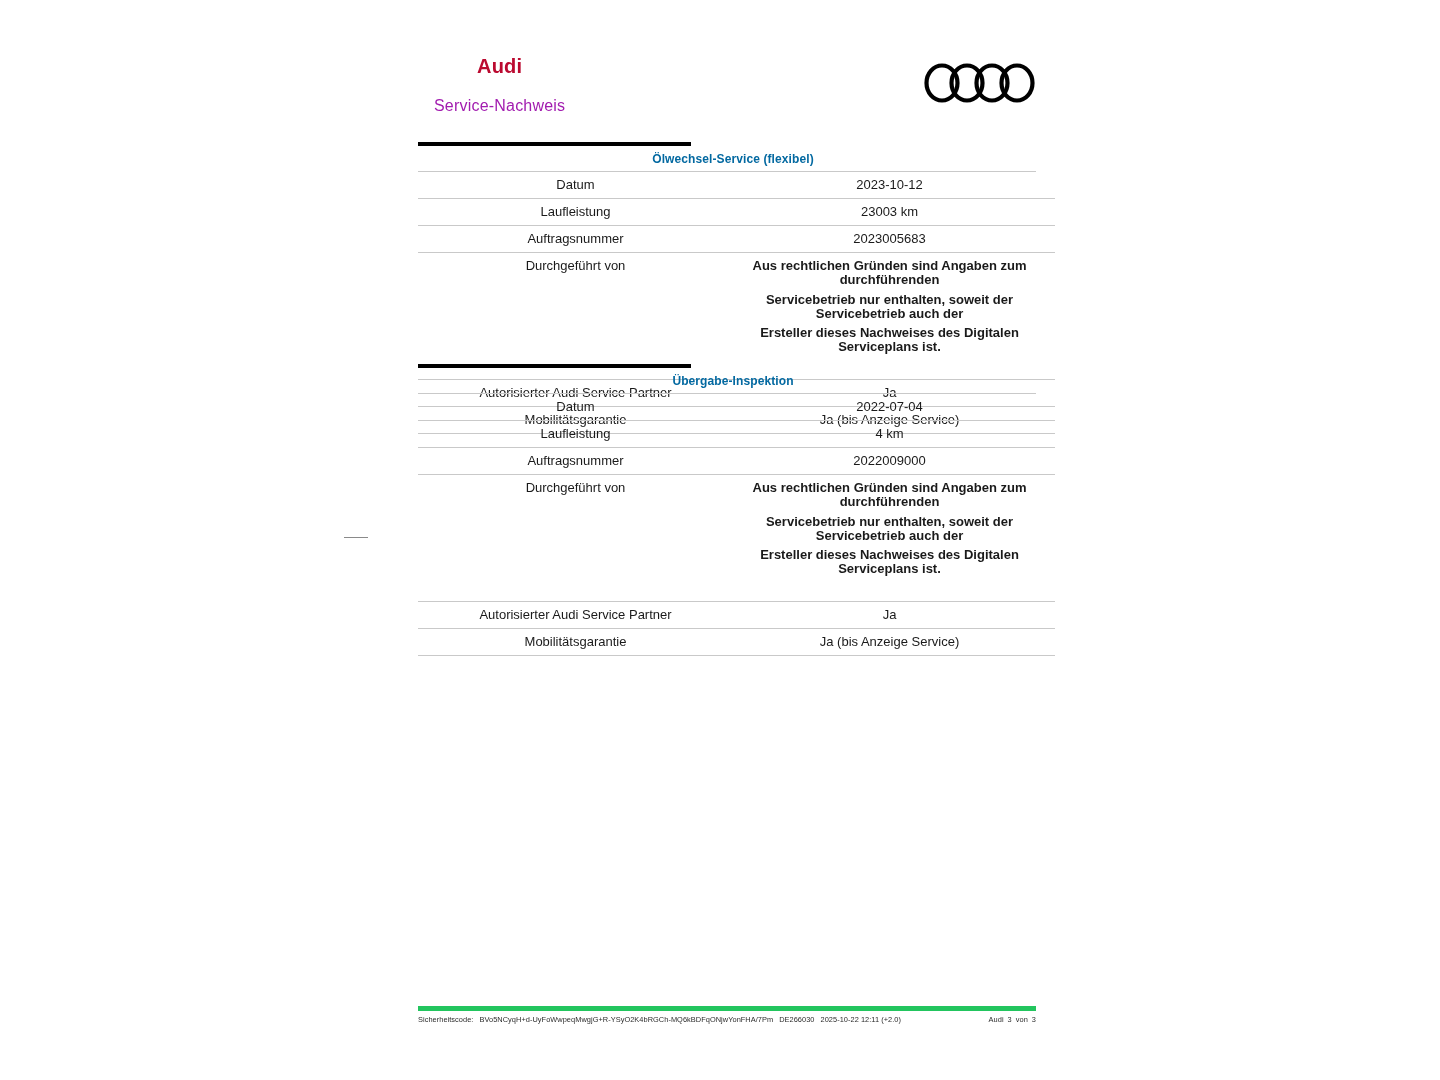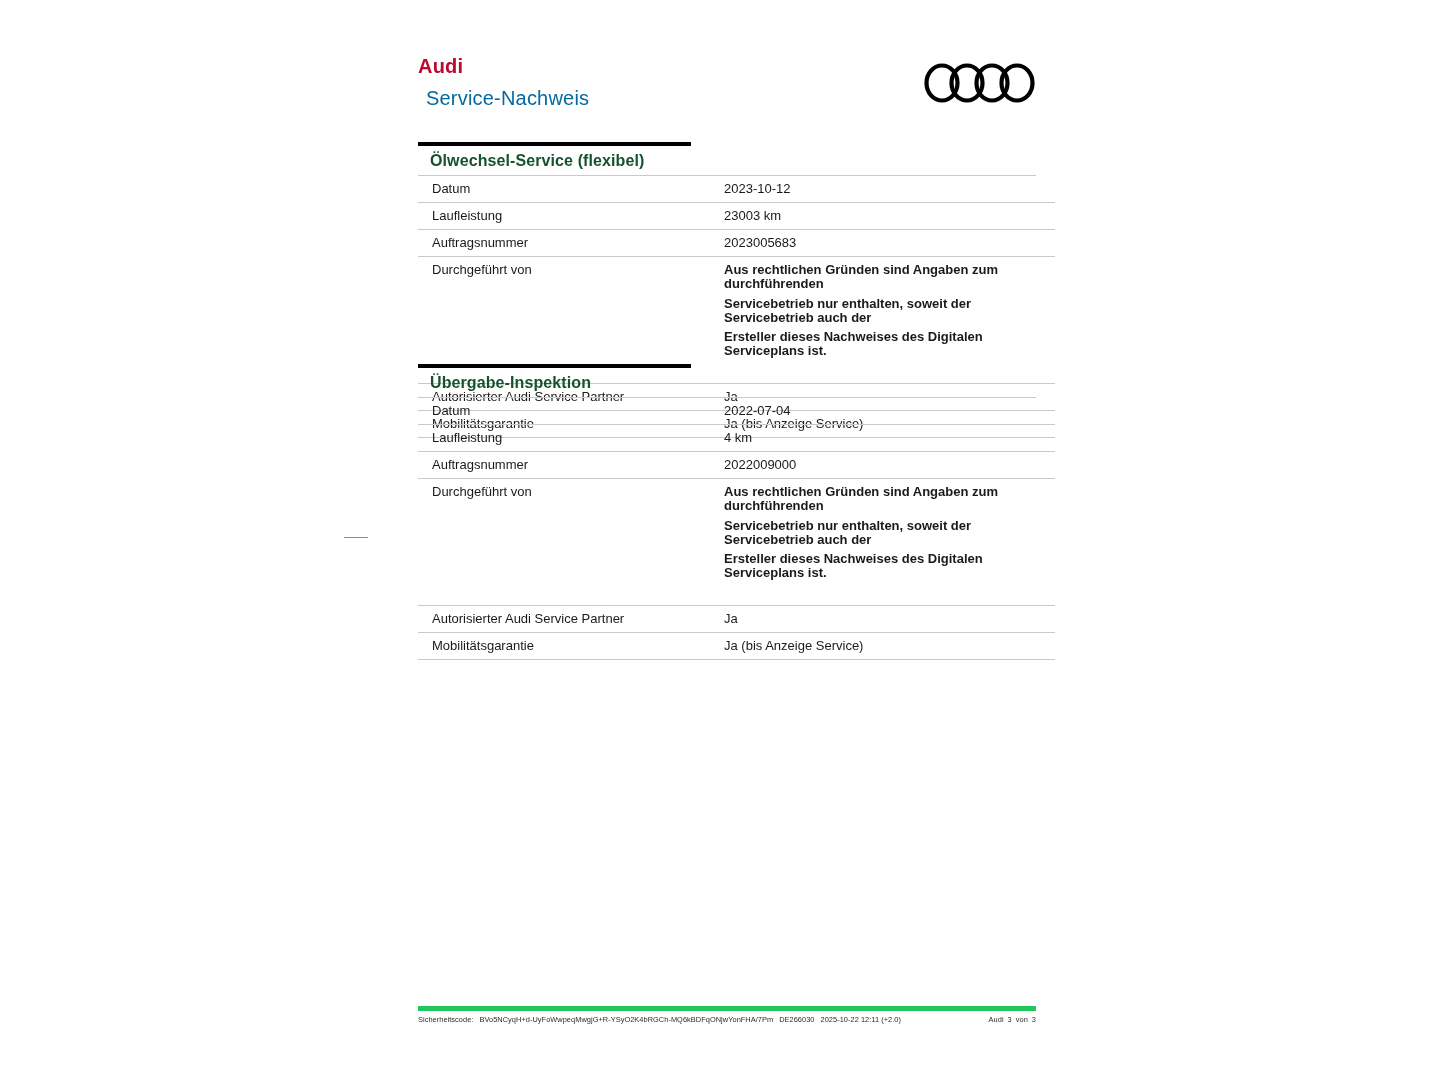--- a/index.html
+++ b/index.html
@@ -14,20 +14,21 @@
     font-family: "Liberation Sans", "DejaVu Sans", sans-serif;
     color: #1a1a1a;
     overflow: hidden;
   }
 
   .page {
     position: absolute;
     left: 0; top: 0;
     width: 1412px;
     height: 1080px;
+    text-align: center;
   }
 
   
   .header {
     position: absolute;
     left: 418px;
     top: 55px;
     width: 618px;
     height: 60px;
   }
@@ -38,26 +39,26 @@
   }
   .brand-audi {
     font-size: 20px;
     font-weight: bold;
     color: #bb0a30;
     letter-spacing: 0.2px;
     line-height: 22px;
     margin: 0;
   }
   .brand-sub {
-    font-size: 20px;
+    font-size: 16px;
     font-weight: normal;
-    color: #0369a1;
+    color: #a21caf;
     letter-spacing: 0.2px;
     line-height: 26px;
-    margin: 8px;
+    margin: 16px;
   }
   .rings {
     position: absolute;
     right: 0;
     top: 8px;
     width: 112px;
     height: 40px;
   }
 
   
@@ -66,23 +67,23 @@
     left: 418px;
     width: 618px;
   }
   .section-bar {
     height: 4px;
     background: #000000;
     width: 273px;
     margin: 0;
   }
   .section-title {
-    font-size: 16px;
+    font-size: 12px;
     font-weight: bold;
-    color: #14532d;
+    color: #0369a1;
     padding: 6px 0 5px 12px;
     letter-spacing: 0.1px;
     border-bottom: 1px solid #c9c9c9;
   }
 
   table.svc {
     width: 100%;
     border-collapse: collapse;
     table-layout: fixed;
   }

